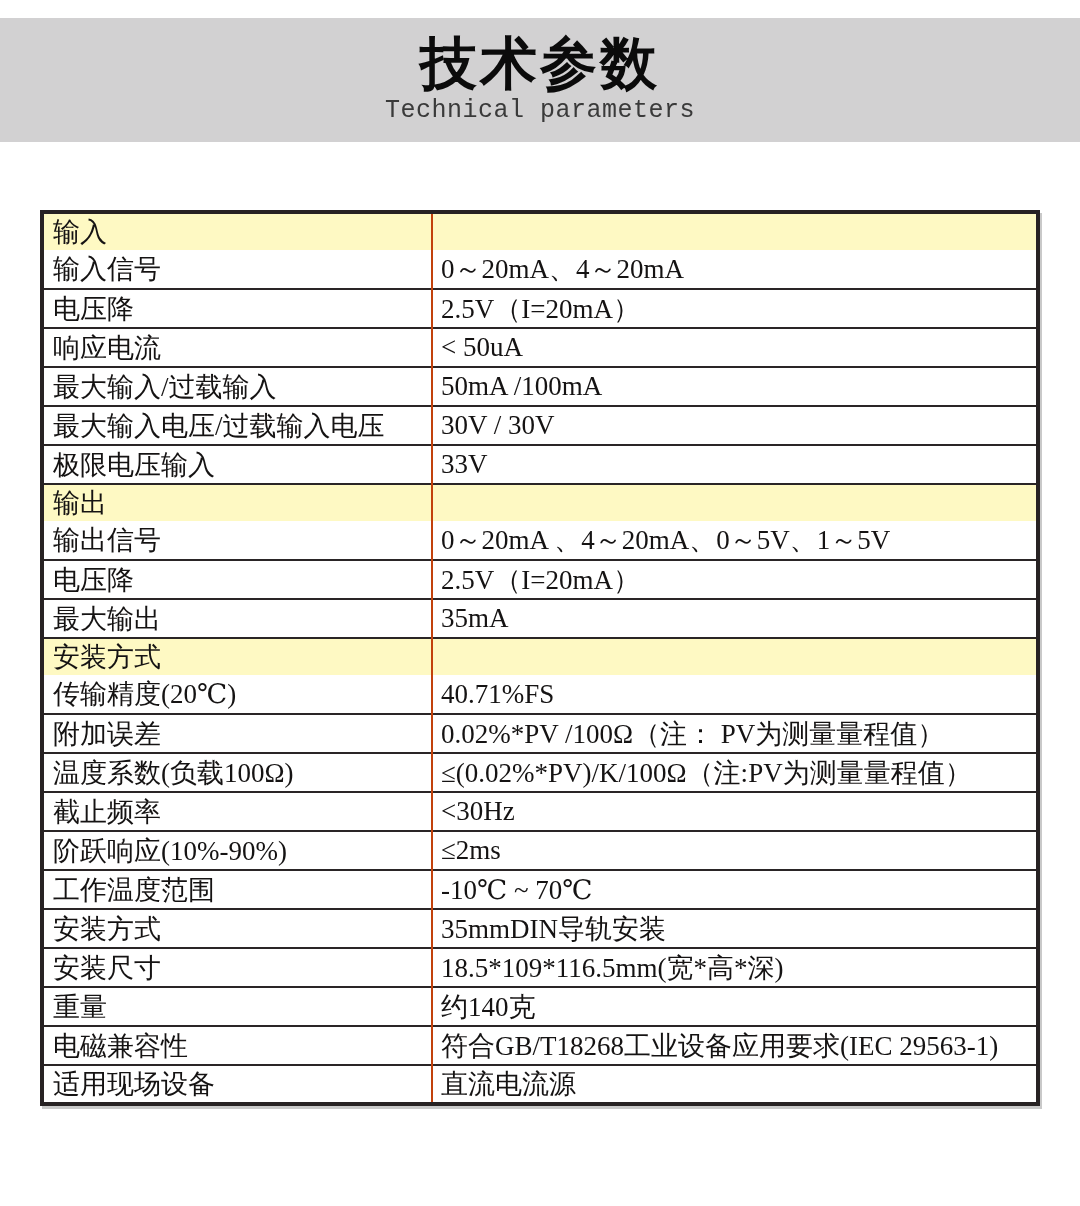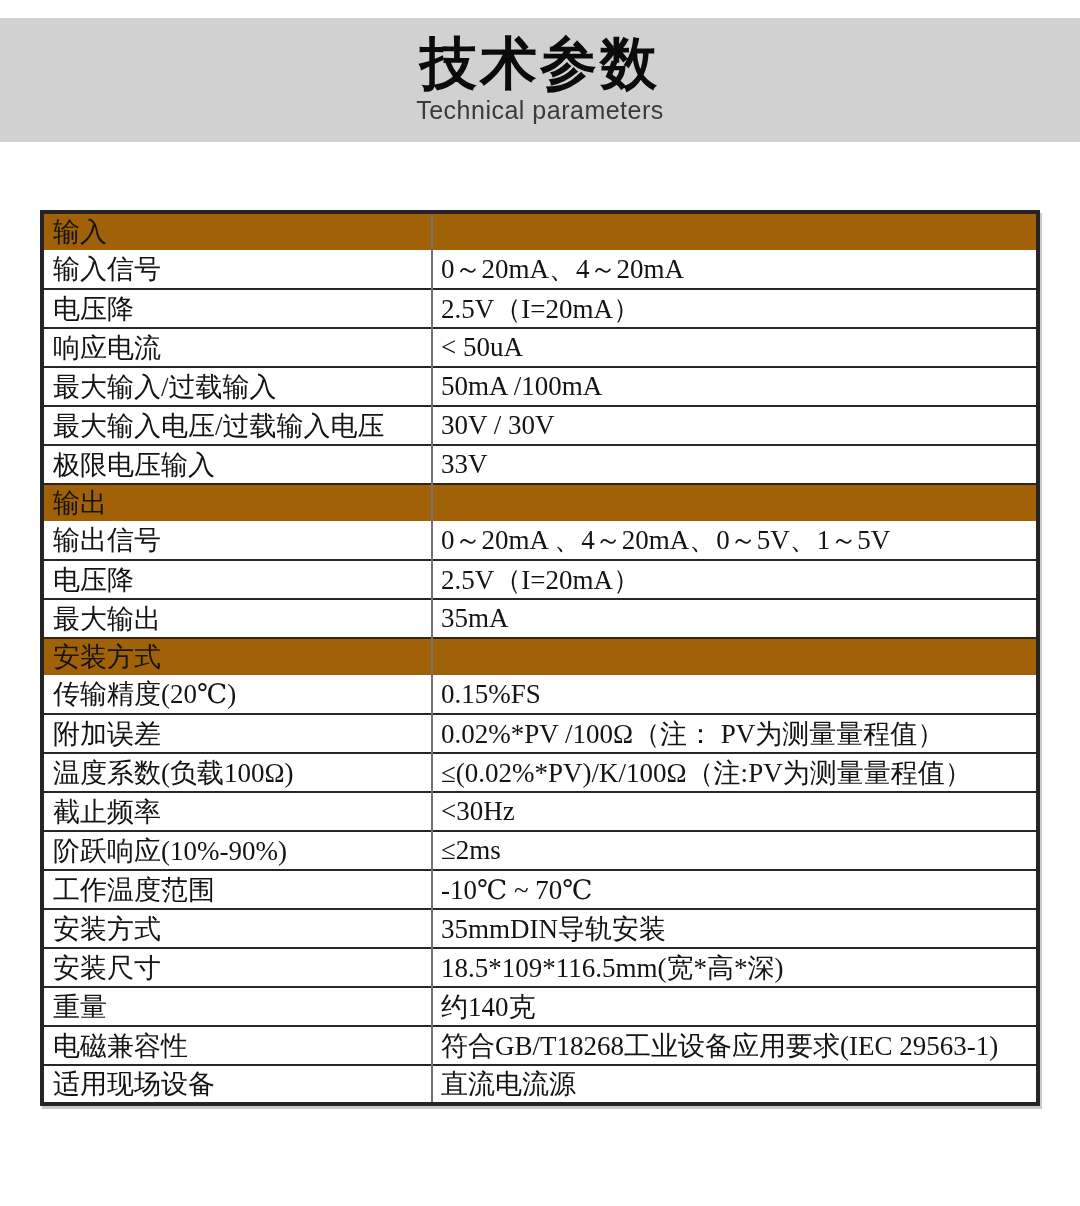--- a/index.html
+++ b/index.html
@@ -32,21 +32,21 @@
     padding-top: 16px;
     font-family: "Liberation Sans", "DejaVu Sans", sans-serif;
     font-weight: 800;
     font-size: 57px;
     line-height: 1.05;
     letter-spacing: 3px;
     color: #0b0b0b;
   }
   .title-en {
     margin-top: 2px;
-    font-family: Liberation Sans, sans-serif;
+    font-family: Liberation Mono, monospace;
     font-size: 25px;
     letter-spacing: 0.5px;
     color: #3a3a3a;
   }
   
   table.spec-table {
     position: absolute;
     left: 40px;
     top: 210px;
     width: 1000px;
@@ -63,24 +63,24 @@
     overflow: hidden;
     white-space: nowrap;
     vertical-align: middle;
   }
   td.label {
     width: 378px;
     padding-left: 9px;
   }
   td.value {
     padding-left: 8px;
-    border-left: 2px solid #737373;
+    border-left: 2px solid #c2410c;
   }
   tr.data    { height: 39px; }
-  tr.section { height: 31px; background: #a16207; }
+  tr.section { height: 31px; background: #fef9c3; }
   tr td            { border-top: 2px solid #2a2526; }
   tr.after-section td,
   tr:first-child td { border-top: none; }
 </style>
 </head>
 <body>
 
 <div class="page">
 
   <header class="title-band">
@@ -133,21 +133,21 @@
         <tr class="data">
           <td class="label">最大输出</td>
           <td class="value">35mA</td>
         </tr>
         <tr class="section">
           <td class="label">安装方式</td>
           <td class="value"></td>
         </tr>
         <tr class="data after-section">
           <td class="label">传输精度(20℃)</td>
-          <td class="value">0.15%FS</td>
+          <td class="value">40.71%FS</td>
         </tr>
         <tr class="data">
           <td class="label">附加误差</td>
           <td class="value">0.02%*PV /100Ω（注： PV为测量量程值）</td>
         </tr>
         <tr class="data">
           <td class="label">温度系数(负载100Ω)</td>
           <td class="value">≤(0.02%*PV)/K/100Ω（注:PV为测量量程值）</td>
         </tr>
         <tr class="data">

